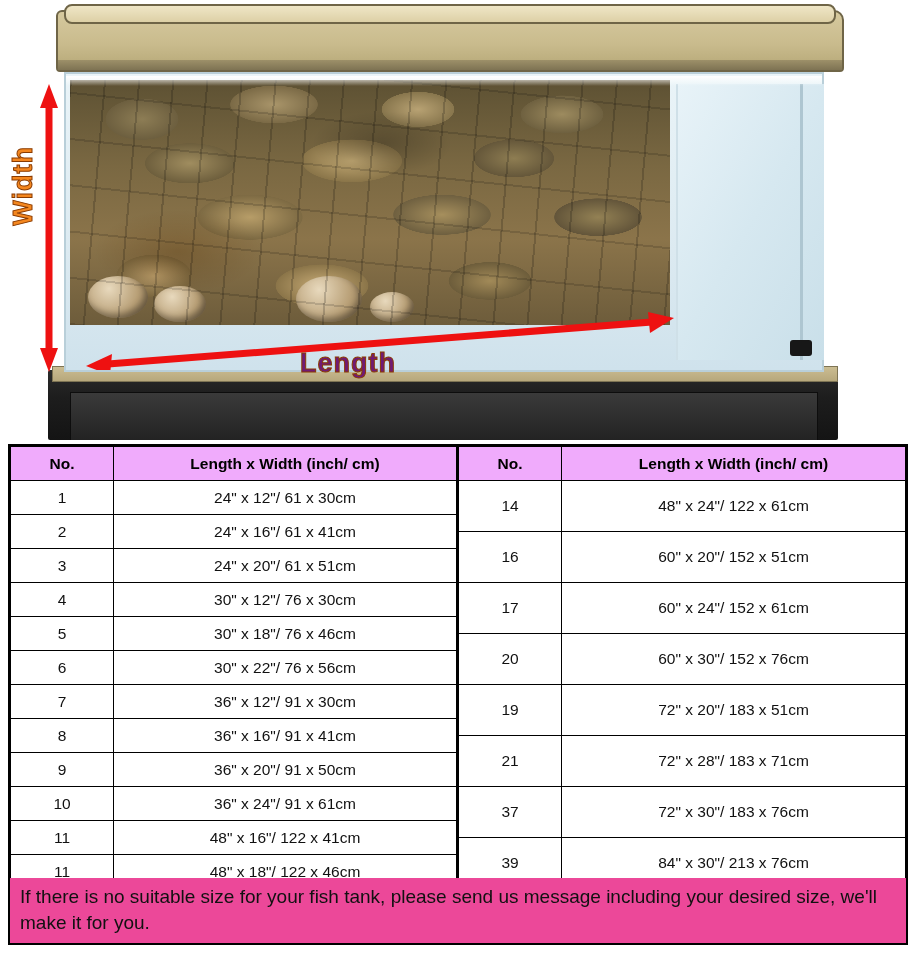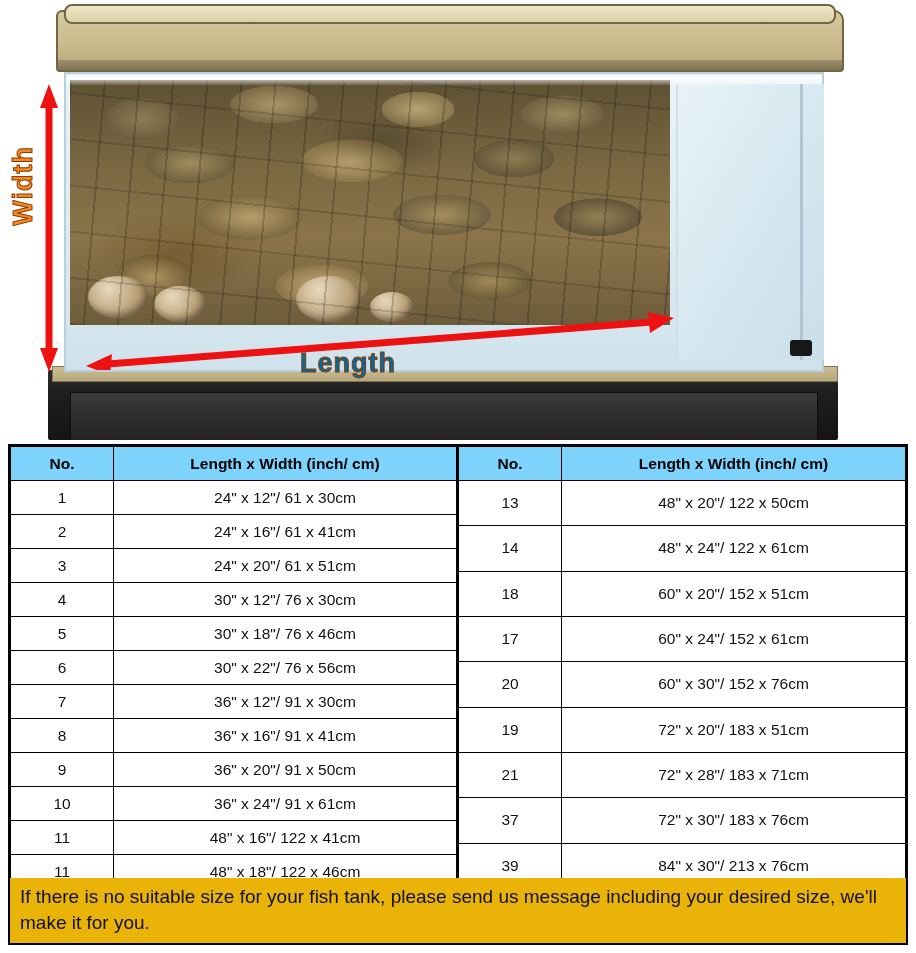--- a/index.html
+++ b/index.html
@@ -116,21 +116,21 @@
   
   .label-width{
     position:absolute;left:8px;top:146px;
     font-size:27px;font-weight:bold;color:#f4871f;
     -webkit-text-stroke:1px #8a3b00;
     writing-mode:vertical-rl;transform:rotate(180deg);
     letter-spacing:1px;
   }
   .label-length{
     position:absolute;left:300px;top:348px;
-    font-size:27px;font-weight:bold;color:#0369a1;
+    font-size:27px;font-weight:bold;color:#701a75;
     -webkit-text-stroke:1px #8a3b00;letter-spacing:1px;
   }
   .arrow-v{position:absolute;left:40px;top:84px;width:18px;height:288px;}
   .arrow-h{position:absolute;left:86px;top:312px;width:588px;height:58px;}
 
   
   .watermark{
     position:absolute;left:320px;top:462px;
     font-family:"Liberation Serif", serif;
     font-style:italic;font-size:44px;color:rgba(150,150,150,.35);
@@ -149,30 +149,30 @@
   }
   table{border-collapse:collapse;width:450px;table-layout:fixed;}
   th,td{
     border:1px solid #000;
     font-size:15.5px;
     text-align:center;
     height:31px;
     color:#111;
     background:#fff;
   }
-  th{background:#7dd3fc;font-weight:bold;color:#000;}
+  th{background:#f0abfc;font-weight:bold;color:#000;}
   .col-no{width:100px;}
   .tbl-left{border-right:2px solid #000;}
 
   .note{
     position:absolute;left:8px;top:878px;width:900px;
     border:2px solid #000;border-top:none;box-sizing:border-box;
     padding:6px 10px 8px 10px;
     font-size:19px;line-height:1.35;color:#111;
-    background:#eab308;
+    background:#ec4899;
   }
 </style>
 </head>
 <body>
 
 <div class="page">
 
   <div class="illustration">
 
     <div class="stand"></div>
@@ -277,29 +277,25 @@
 
     <table>
       <thead>
         <tr>
           <th class="col-no">No.</th>
           <th>Length x Width (inch/ cm)</th>
         </tr>
       </thead>
       <tbody id="right-body">
           <tr>
-            <td class="col-no">13</td>
-            <td>48" x 20"/ 122 x 50cm</td>
-          </tr>
-          <tr>
             <td class="col-no">14</td>
             <td>48" x 24"/ 122 x 61cm</td>
           </tr>
           <tr>
-            <td class="col-no">18</td>
+            <td class="col-no">16</td>
             <td>60" x 20"/ 152 x 51cm</td>
           </tr>
           <tr>
             <td class="col-no">17</td>
             <td>60" x 24"/ 152 x 61cm</td>
           </tr>
           <tr>
             <td class="col-no">20</td>
             <td>60" x 30"/ 152 x 76cm</td>
           </tr>

